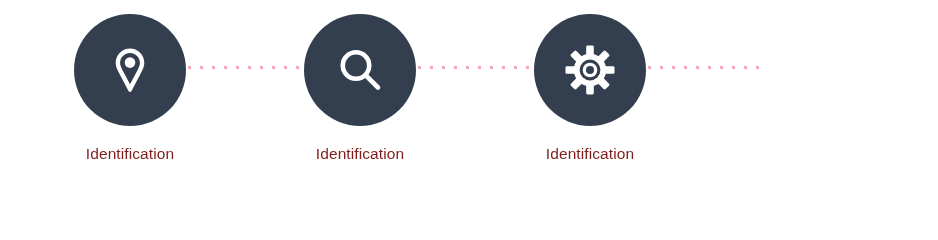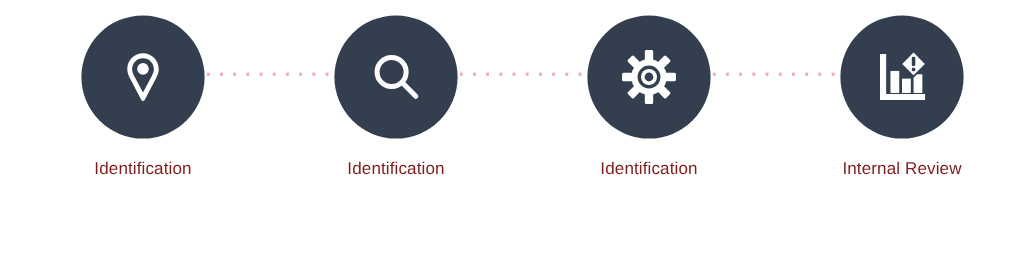--- a/index.html
+++ b/index.html
@@ -136,36 +136,14 @@
           </g>
           <circle cx="27" cy="27" r="10.4" fill="#333f4f"></circle>
           <circle cx="27" cy="27" r="7.3" fill="#ffffff"></circle>
           <circle cx="27" cy="27" r="4.0" fill="#333f4f"></circle>
         </svg>
       </span>
     </div>
     <div class="step-label">Identification</div>
   </div>
 
-  <div class="step" style="left:705px;">
-    <div class="step-circle">
-      <span class="step-icon">
-        <svg viewBox="0 0 54 54" xmlns="http://www.w3.org/2000/svg">
-          <g fill="#ffffff">
-
-            <path d="M7 6h5.6v36.4H48V48H7z"></path>
-
-            <rect x="16.5" y="21.5" width="8" height="20"></rect>
-            <rect x="27" y="28.5" width="8" height="13"></rect>
-            <rect x="37.5" y="24.5" width="8" height="17"></rect>
-          </g>
-
-          <path d="M37.5 2.5l12.6 12.6-12.6 12.6-12.6-12.6z" fill="#333f4f"></path>
-          <path d="M37.5 4.8l10.3 10.3-10.3 10.3-10.3-10.3z" fill="#ffffff"></path>
-          <rect x="35.9" y="8.6" width="3.2" height="8.4" rx="1.2" fill="#333f4f"></rect>
-          <rect x="35.9" y="18.6" width="3.2" height="3.2" rx="1.2" fill="#333f4f"></rect>
-        </svg>
-      </span>
-    </div>
-    <div class="step-label">Internal Review</div>
-  </div>
 
 </div>
 
 </body></html>

